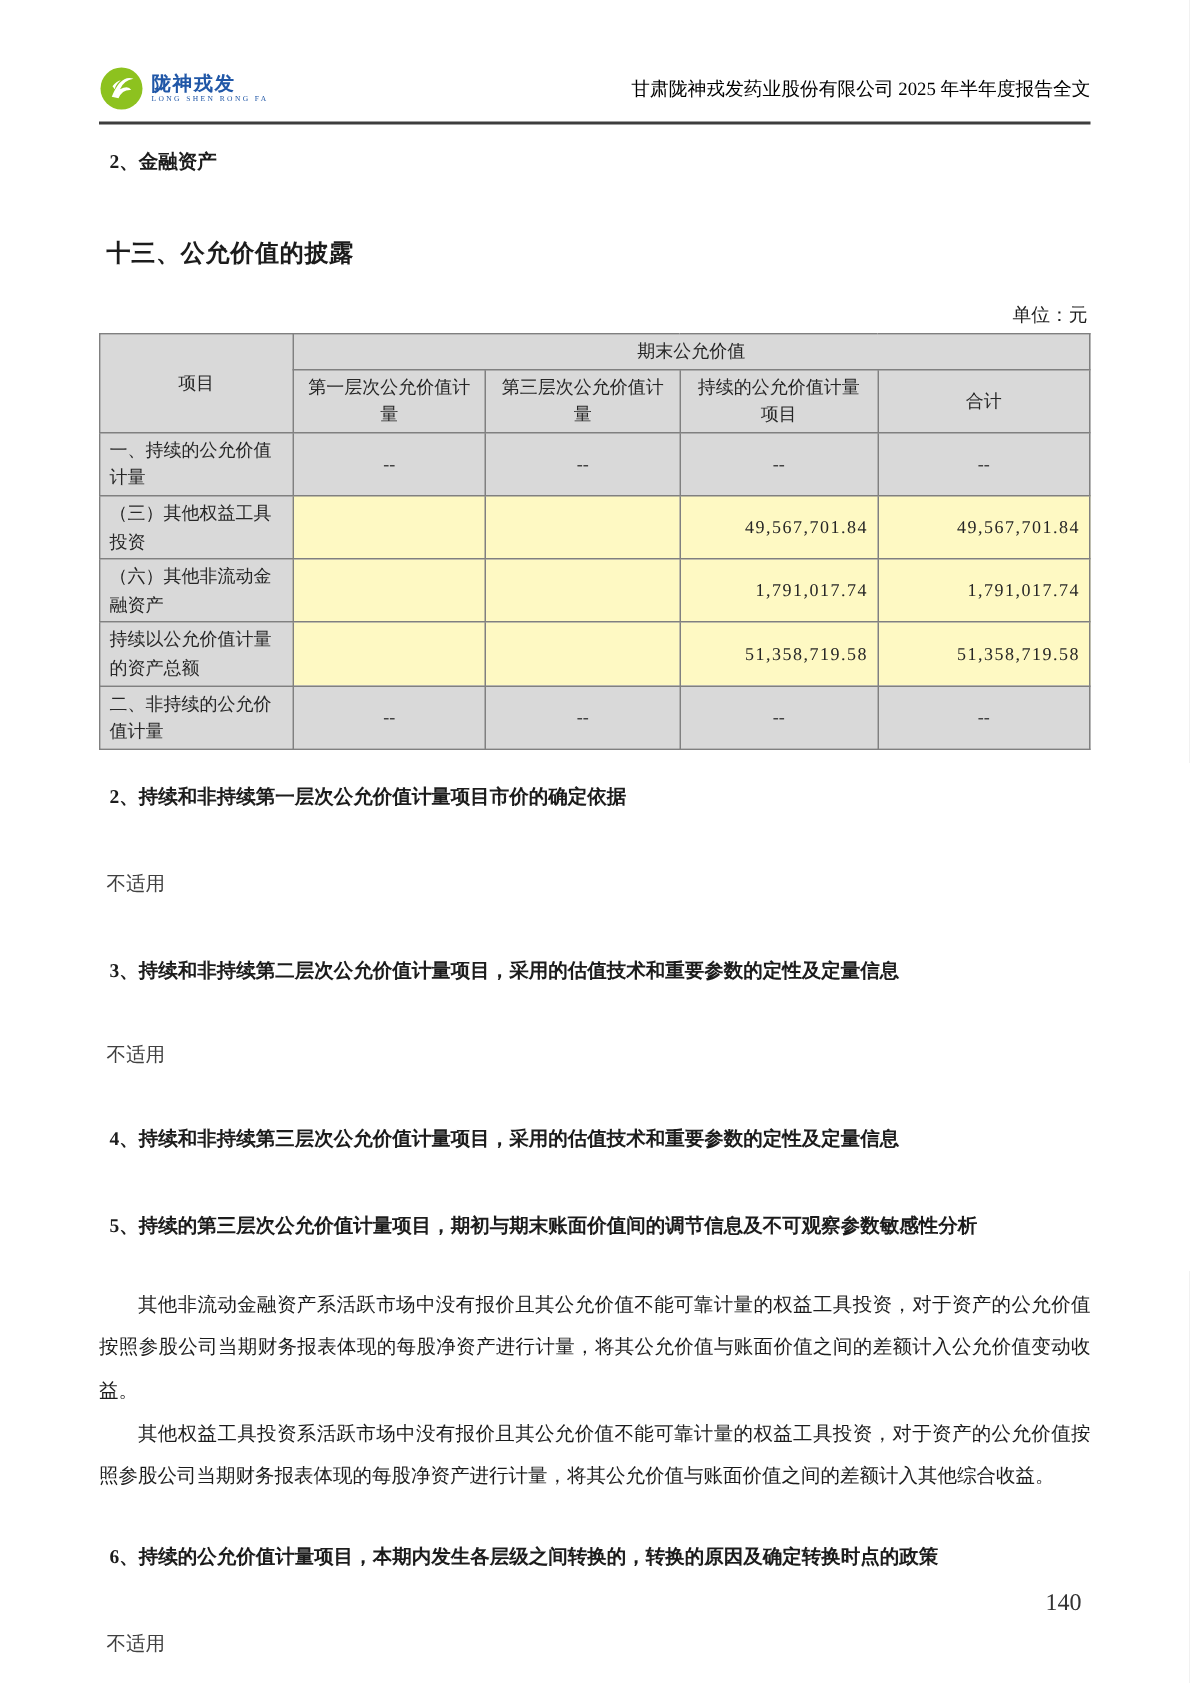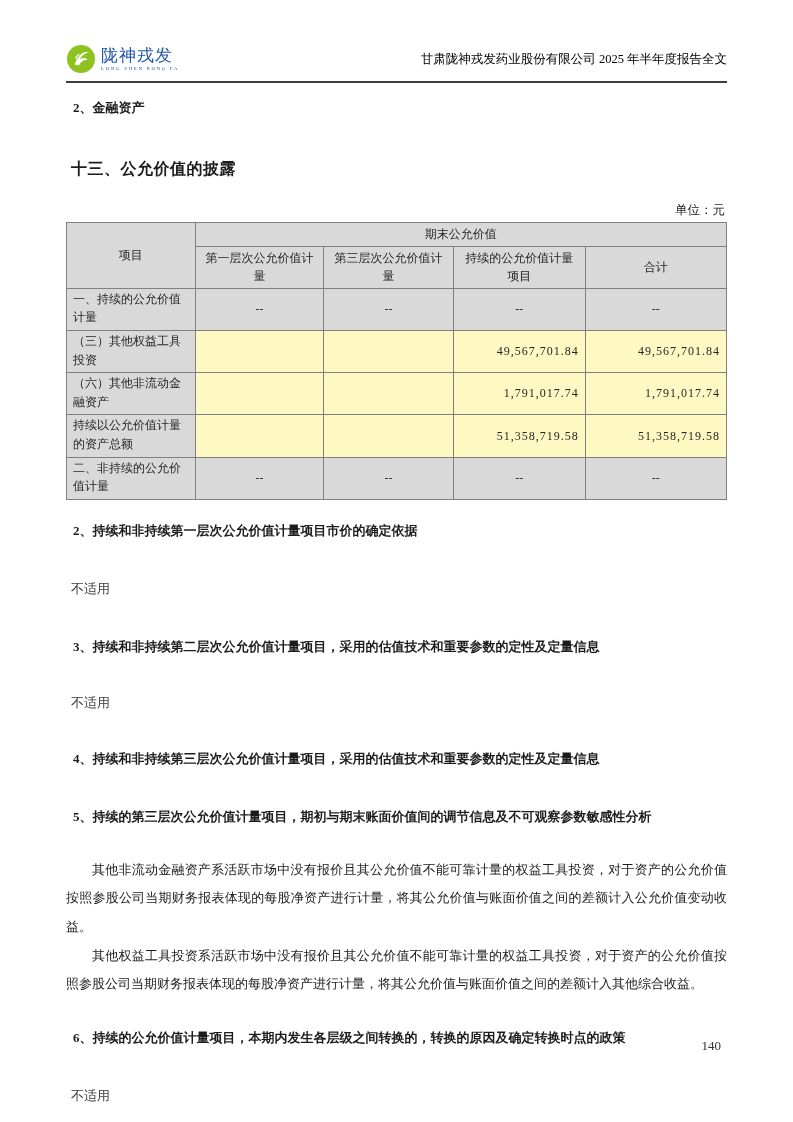--- a/index.html
+++ b/index.html
@@ -7,21 +7,21 @@
     width:793px;height:1122px;margin:0 auto;background:#fff;
     position:relative;box-sizing:border-box;padding:44px 66px 0 66px;
     font-family:"Liberation Serif","DejaVu Serif",serif;color:#1c1c1c;
   }
   
   .header{display:flex;justify-content:space-between;align-items:center;
           padding-bottom:7px;border-bottom:2.5px solid var(--rule-color,#3d3d3d);}
   .logo{display:flex;align-items:center;gap:5px;}
   .logo-svg{display:block;}
   .logo-text{display:flex;flex-direction:column;line-height:1;}
-  .logo-zh{font-size:17px;font-weight:normal;color:var(--logo-blue,#2057a7);letter-spacing:1px;}
+  .logo-zh{font-size:13px;font-weight:bold;color:var(--logo-blue,#2057a7);letter-spacing:1px;}
   .logo-en{font-size:5px;color:var(--logo-blue,#2057a7);letter-spacing:1.6px;margin-top:2px;}
   .header-title{font-size:12.5px;color:#000;}
   
   .sec-sm{font-size:13px;font-weight:bold;margin:16px 0 0 7px;}
   .sec-lg{font-size:16px;font-weight:bold;margin:42px 0 0 5px;letter-spacing:.5px;}
   .sec{font-size:13px;font-weight:bold;margin:40px 0 0 7px;}
   .sec.first-after-table{margin-top:22px;}
   .sec.mt38{margin-top:38px;}
   .sec.mt30{margin-top:30px;}
   .na{font-size:13px;color:#404040;margin:40px 0 0 5px;}
@@ -29,30 +29,30 @@
   
   .unit{font-size:12.5px;text-align:right;margin:22px 2px 3px 0;}
   table{width:100%;border-collapse:collapse;table-layout:fixed;
         font-size:12px;color:#262626;}
   th,td{border:1px solid #808080;padding:2px 6px;box-sizing:border-box;
         word-break:break-all;line-height:1.55;}
   thead th{background:var(--cell-gray,#d9d9d9);font-weight:normal;text-align:center;}
   tr.h1 th{height:20px;}
   tr.h2 th{height:36px;}
   tbody td{height:37px;}
-  tbody td.label{background:var(--cell-gray,#d9d9d9);text-align:left;font-family:Liberation Mono, monospace;}
+  tbody td.label{background:var(--cell-gray,#d9d9d9);text-align:left;}
   tbody td.val{text-align:right;letter-spacing:1px;background:#fef9c3;}
   tbody tr.gray-row td{background:var(--cell-gray,#d9d9d9);}
   tbody td.dash{text-align:center;color:#333;}
   
   .para-block{margin:30px 0 0 0;font-size:13px;line-height:2.2;
               text-align:justify;color:#1c1c1c;}
   .para-block p{margin:0;text-indent:2em;}
   
-  .page-num{position:absolute;right:72px;bottom:68px;font-size:13px;color:#333;}
+  .page-num{position:absolute;right:72px;bottom:44px;font-size:16px;color:#333;}
 </style>
 </head>
 <body>
 
 <div class="page">
 
   <div class="header">
     <div class="logo">
       <svg class="logo-svg" width="30" height="30" viewBox="0 0 30 30" aria-hidden="true">
         <circle cx="15" cy="15" r="14" fill="#8dc21f"></circle>

